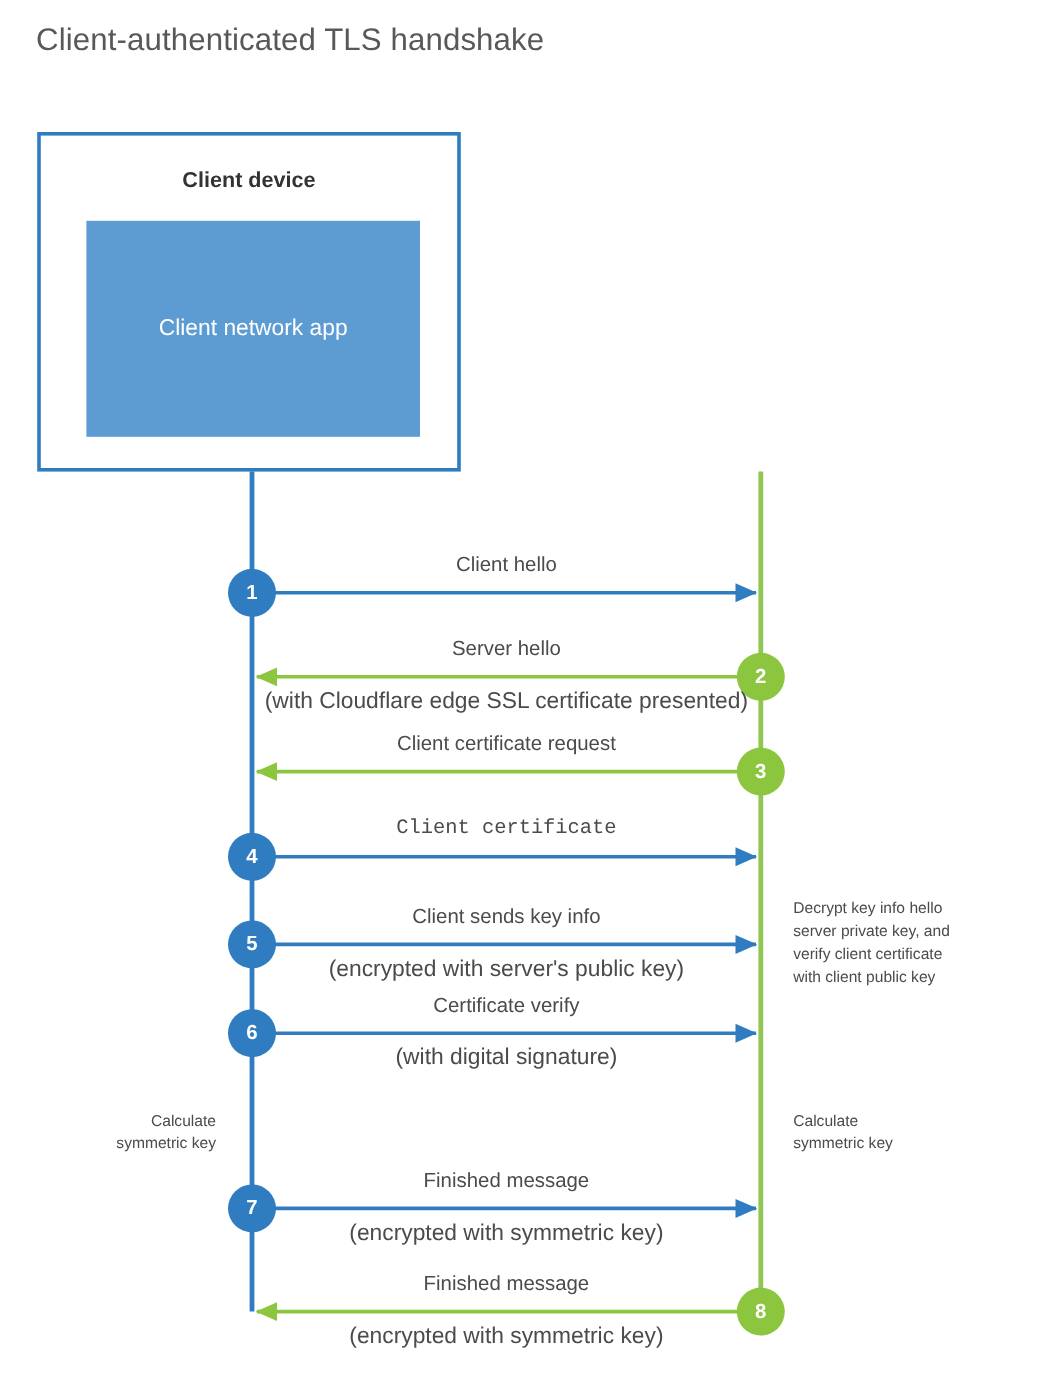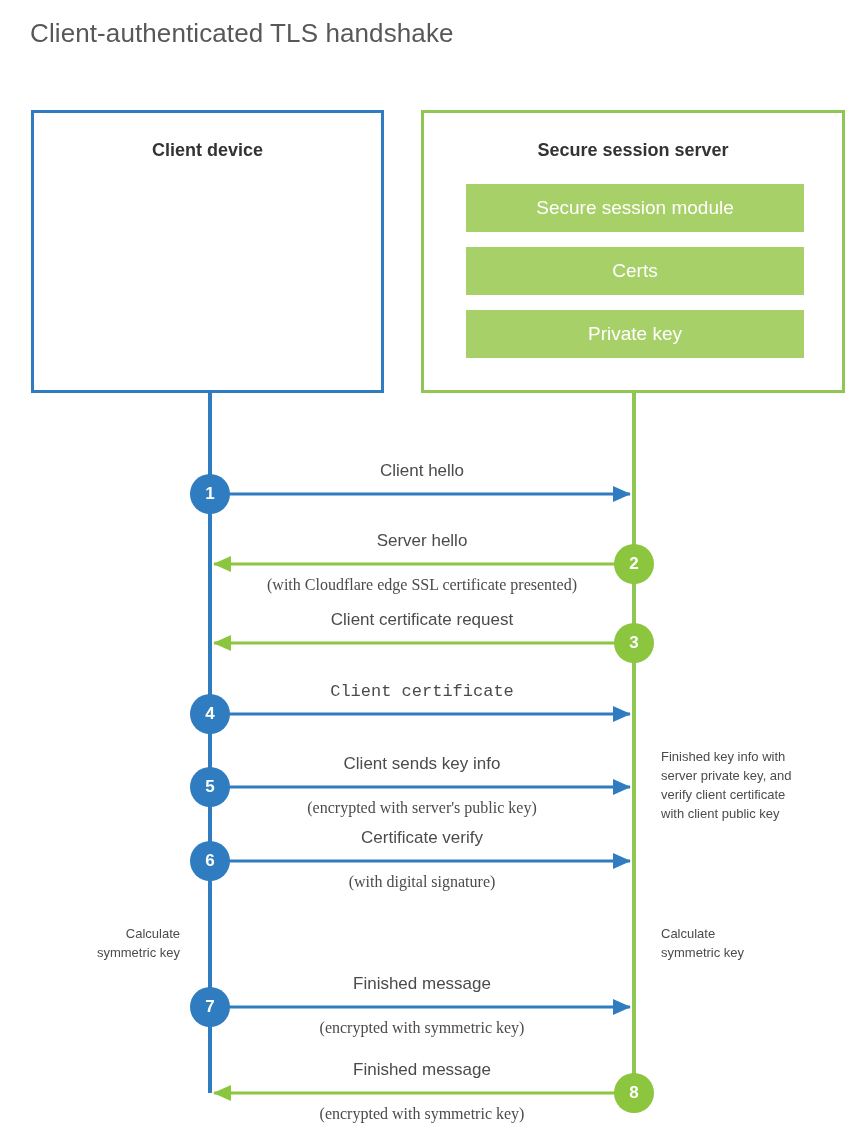--- a/index.html
+++ b/index.html
@@ -113,22 +113,21 @@
     position: absolute;
     text-align: center;
     color: #4b4b4b;
     white-space: nowrap;
     transform: translate(-50%, -50%);
   }
   .flow-label.primary {
     font-size: 17px;
   }
   .flow-label.sub {
-    font-size: 16px;
-    font-family: Liberation Serif, serif;
+    font-size: 19px;
   }
 
   
   .side-note {
     position: absolute;
     font-size: 13px;
     color: #4b4b4b;
     line-height: 1.45;
   }
   .side-note.right-align {
@@ -151,28 +150,23 @@
 </style>
 </head>
 <body>
 
 <div id="stage">
 
   <div class="page-title">Client-authenticated TLS handshake</div>
 
   <div class="party-box client">
     <div class="party-heading">Client device</div>
-  </div>
-
-  <div class="party-box server">
-    <div class="party-heading">Secure session server</div>
-    <div class="server-bar b0">Secure session module</div>
-    <div class="server-bar b1">Certs</div>
-    <div class="server-bar b2">Private key</div>
-  </div>
+    <div class="client-app">Client network app</div>
+  </div>
+
 
   <svg id="diagram-svg" viewBox="0 0 865 1146">
     <defs>
       <marker id="arrowBlue" viewBox="0 0 10 10" refX="9.5" refY="5" markerWidth="6" markerHeight="6" orient="auto-start-reverse">
         <path d="M 0 0.6 L 10 5 L 0 9.4 z" fill="#2f7dc0"></path>
       </marker>
       <marker id="arrowGreen" viewBox="0 0 10 10" refX="9.5" refY="5" markerWidth="6" markerHeight="6" orient="auto-start-reverse">
         <path d="M 0 0.6 L 10 5 L 0 9.4 z" fill="#8cc63f"></path>
       </marker>
     </defs>
@@ -230,19 +224,19 @@
     <div>Calculate</div>
     <div>symmetric key</div>
   </div>
 
   <div class="side-note left-align" style="left:661px; top:925px;">
     <div>Calculate</div>
     <div>symmetric key</div>
   </div>
 
   <div class="side-note left-align" style="left:661px; top:748px;">
-    <div>Finished key info with</div>
+    <div>Decrypt key info hello</div>
     <div>server private key, and</div>
     <div>verify client certificate</div>
     <div>with client public key</div>
   </div>
 
 </div>
 
 </body></html>

